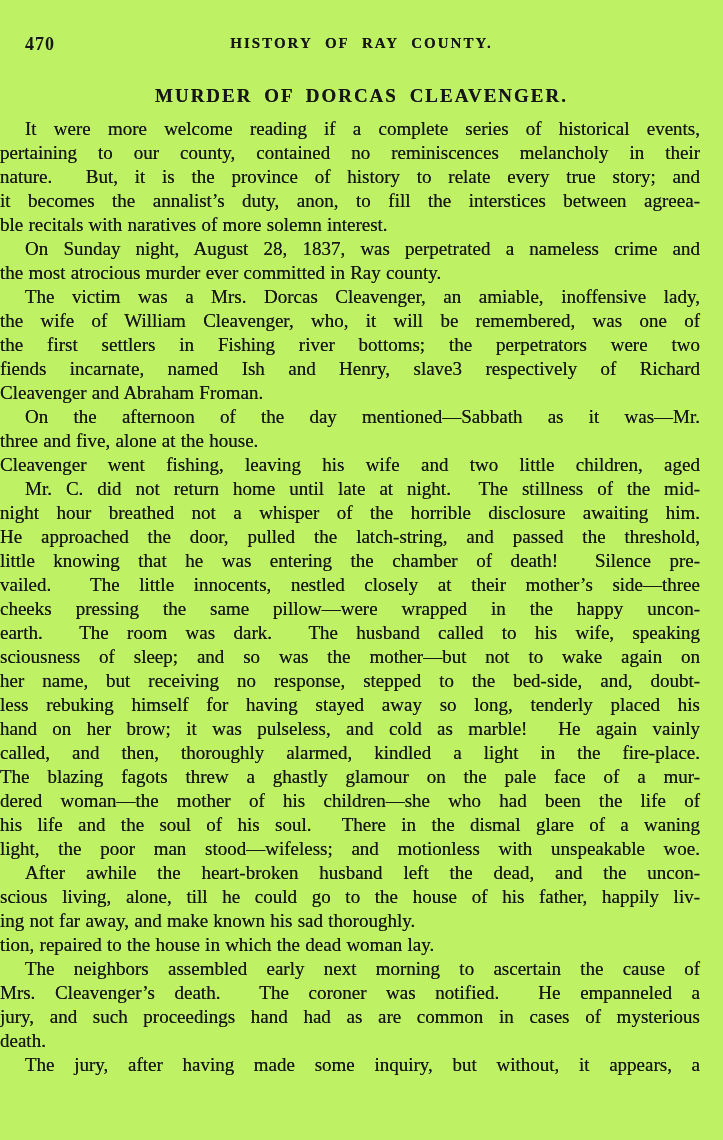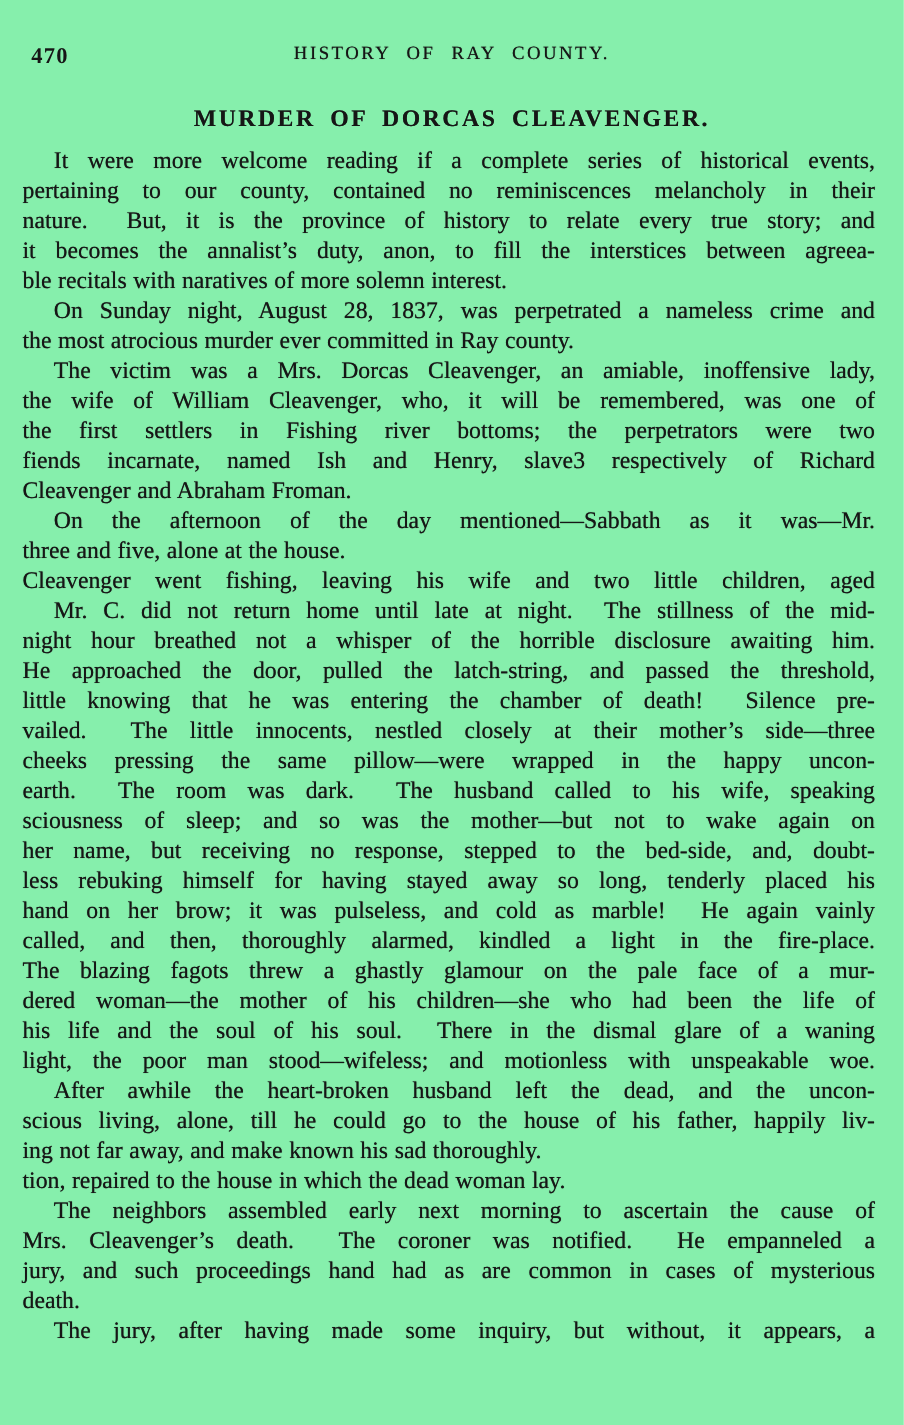--- a/index.html
+++ b/index.html
@@ -13,57 +13,56 @@
     overflow: hidden;
     font-family: "Liberation Serif", "DejaVu Serif", serif;
     color: #161616;
   }
   .page {
     position: relative;
     width: 723px;
     height: 1140px;
     box-sizing: border-box;
     padding-top: 34px;
-    background: #86efac;
+    background: #bef264;
   }
   .running-head {
     position: relative;
     height: 17px;
     text-align: center;
   }
   .page-num {
     position: absolute;
     left: 25px;
     top: 0;
     font-size: 18px;
     font-weight: bold;
     letter-spacing: 1px;
   }
   .running-title {
     font-size: 15px;
-    font-weight: normal;
+    font-weight: bold;
     letter-spacing: 2px;
     word-spacing: 7px;
     white-space: nowrap;
     text-shadow: 0 0 0.6px rgba(20,20,20,0.75);
   }
   .section-title {
     margin: 34px 0 0 0;
     height: 16px;
     text-align: center;
     font-size: 19px;
     font-weight: bold;
     letter-spacing: 2px;
     word-spacing: 5px;
     white-space: nowrap;
     text-shadow: 0 0 0.5px rgba(20,20,20,0.7);
   }
   .body-text {
     margin-top: 16px;
-    padding-left: 18px;
     padding-right: 23px;
     font-size: 19px;
     line-height: 24px;
     text-shadow: 0 0 0.55px rgba(22,22,22,0.8);
   }
   .paragraph {
     margin: 0;
   }
   .line {
     text-align: justify;

